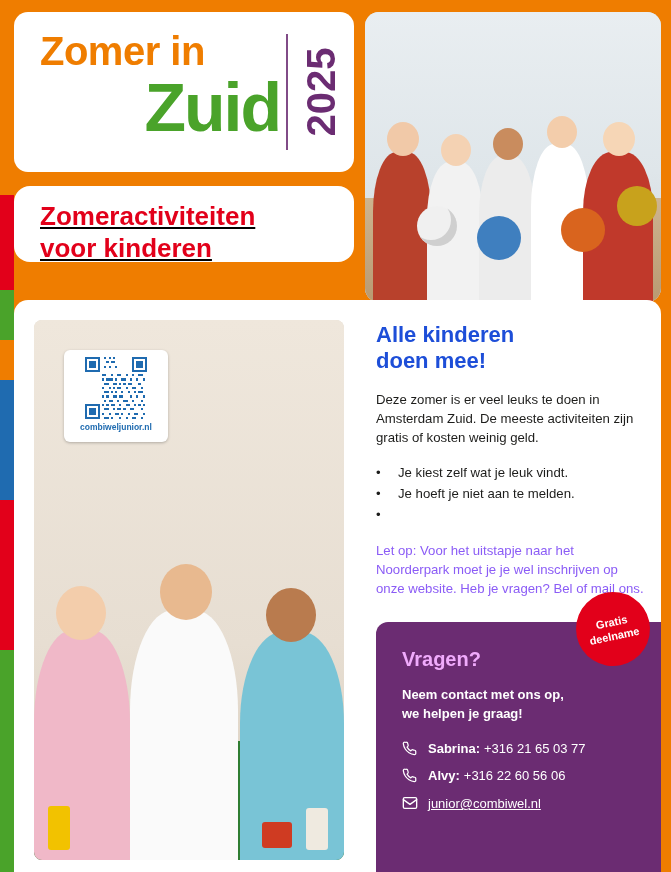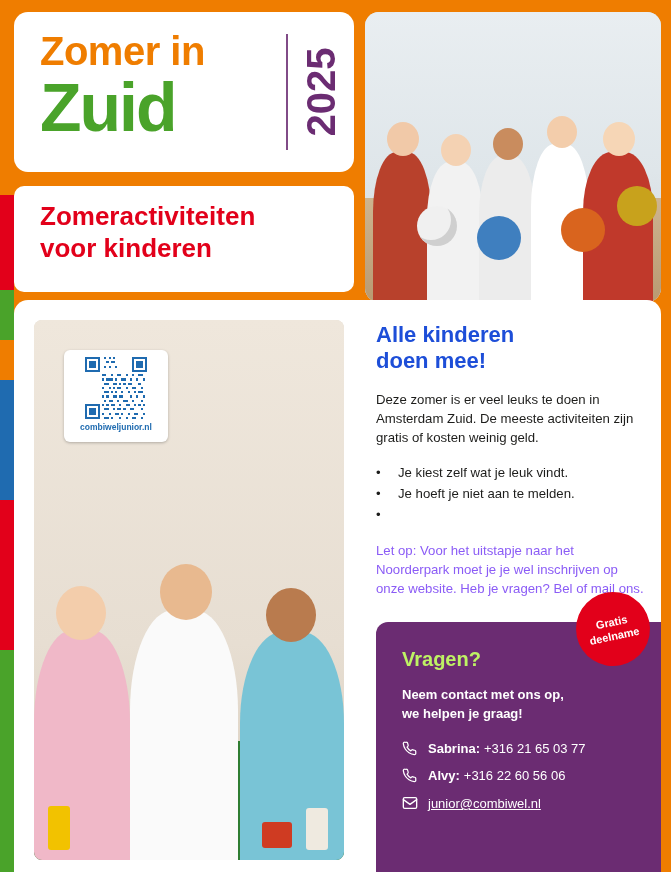--- a/index.html
+++ b/index.html
@@ -28,21 +28,21 @@
   }
   .titlecard .tc-left {
     flex:1 1 auto; padding:18px 6px 12px 26px; position:relative;
   }
   .t-zomer {
     color:#ef7d00; font-weight:bold; font-size:40px; line-height:42px;
     letter-spacing:-0.5px;
   }
   .t-zuid {
     color:#4aa32a; font-weight:bold; font-size:68px; line-height:62px;
-    letter-spacing:-2px; margin-top:4px;
+    letter-spacing:-2px; margin-top:4px;text-align:right;
   }
   .tc-divider {
     width:2px; background:#6b2c72; margin:22px 0 22px 0; opacity:.85;
   }
   .tc-right {
     width:66px; position:relative;
   }
   .t-year {
     position:absolute; left:50%; top:50%;
     transform: translate(-50%,-50%) rotate(-90deg);
@@ -51,23 +51,24 @@
   }
 
   .photo-top {
     position:absolute; right:0; top:0; width:296px; height:290px;
     border-radius:14px; overflow:hidden;
     background:#cfd8dc;
   }
 
   
   .headline-card {
-    position:absolute; left:14px; top:186px; width:340px; height:106px;
-    background:#ffffff; border-radius:10px;
+    position:absolute; left:14px; top:186px; width:340px; height:76px;
+    background:#ffffff; border-radius:16px;
     padding:14px 18px 0 26px;
+    text-decoration:underline;
   }
   .headline-card .h1 {
     color:#e2001a; font-weight:bold; font-size:26px; line-height:32px;
   }
 
   
   .body-panel {
     position:absolute; left:14px; top:300px; width:647px; height:572px;
     background:#ffffff; border-radius:14px 14px 0 0;
   }
@@ -105,21 +106,21 @@
   .rc-note {
     color:#8b5cf6; font-size:13.2px; line-height:19px; margin-top:16px;
   }
 
   
   .contact-card {
     position:absolute; left:362px; top:322px; width:285px; height:250px;
     background:#6b2c72; border-radius:12px 0 0 0;
     padding:26px 24px 0 26px; color:#ffffff;
   }
-  .cc-title { color:#bef264; font-weight:bold; font-size:20px; }
+  .cc-title { color:#f0abfc; font-weight:bold; font-size:20px; }
   .cc-sub { color:#ffffff; font-weight:bold; font-size:13px; line-height:19px; margin-top:14px; }
   .cc-rows { margin-top:18px; }
   .cc-row { display:flex; align-items:flex-end; font-size:13px; margin-bottom:12px; }
   .cc-row .ico { width:26px; flex:0 0 26px; color:#ffffff; display:flex; align-items:center; }
   .cc-row .nm { font-weight:bold; margin-right:4px; }
   .cc-row .mail { text-decoration:underline; }
 
   
   .sticker {
     position:absolute; left:562px; top:292px; width:74px; height:74px;

